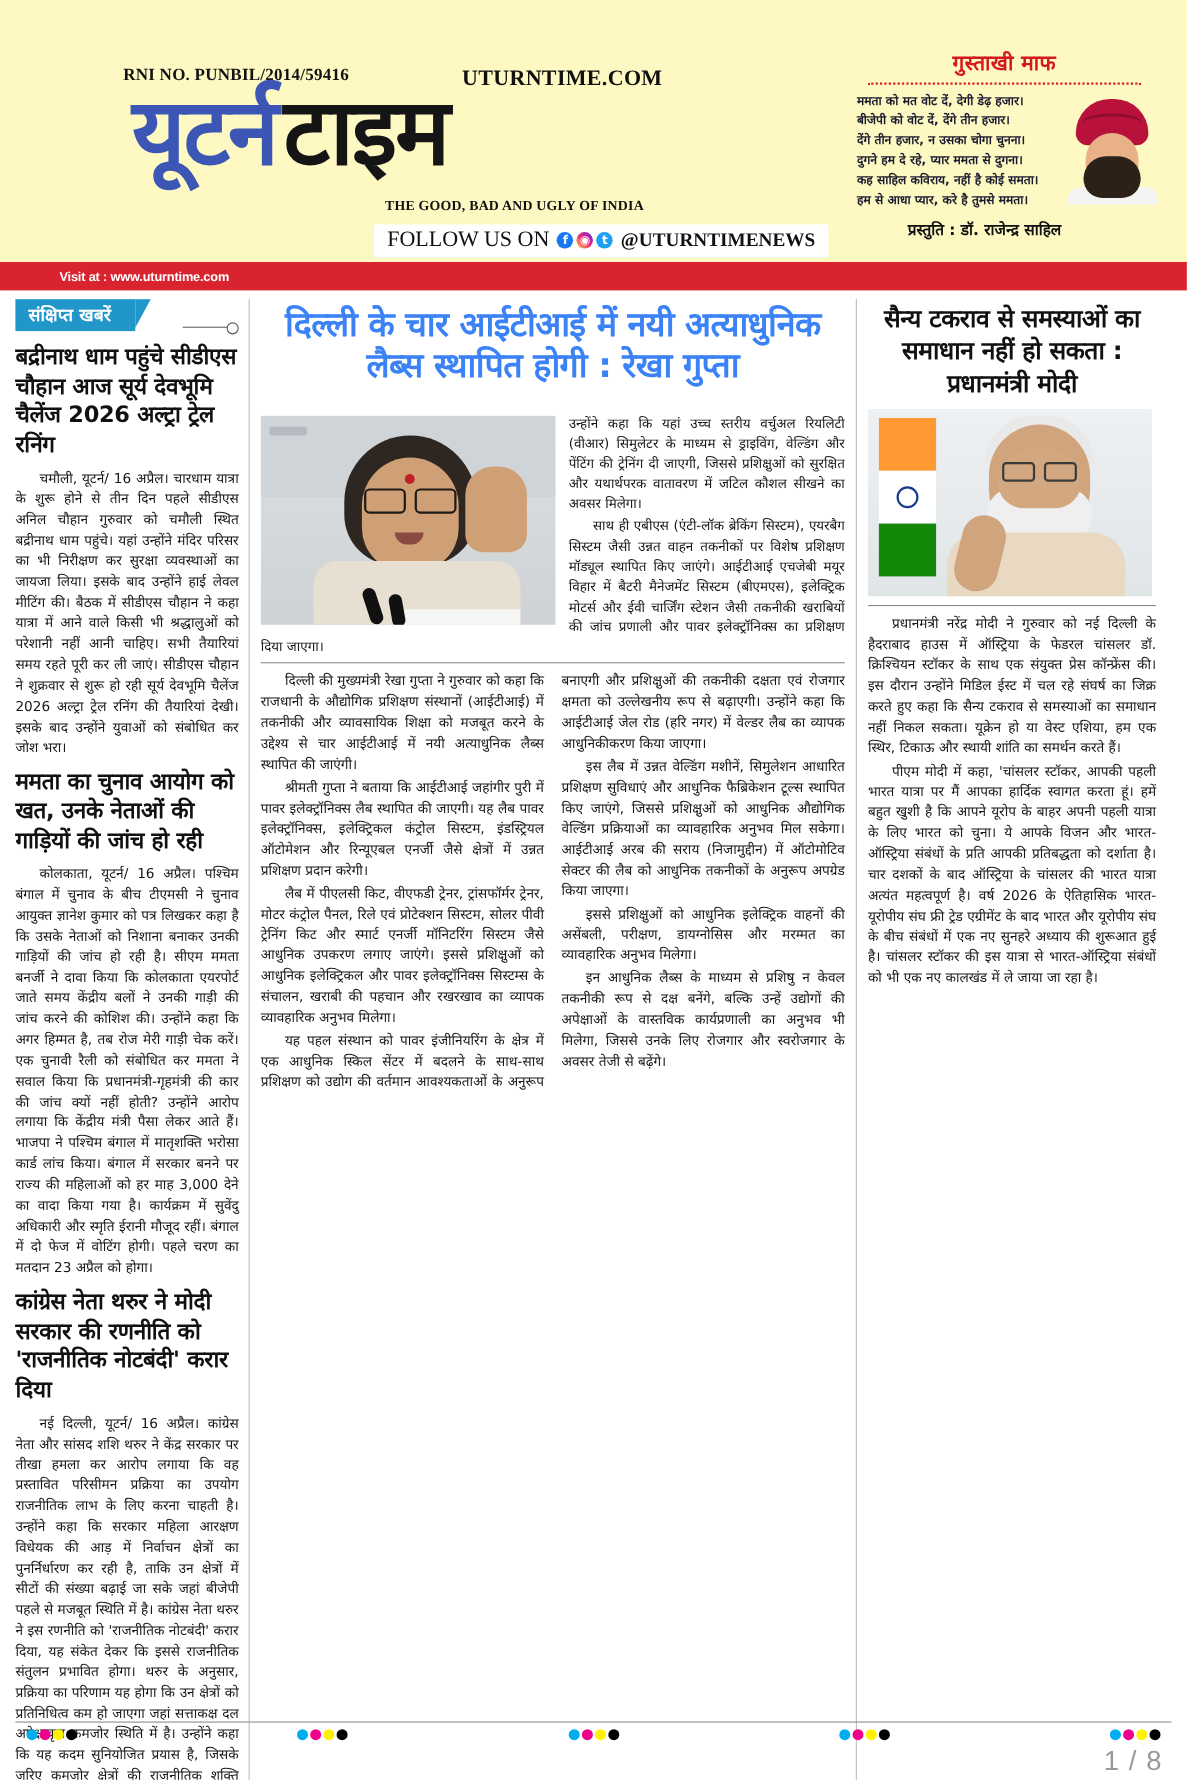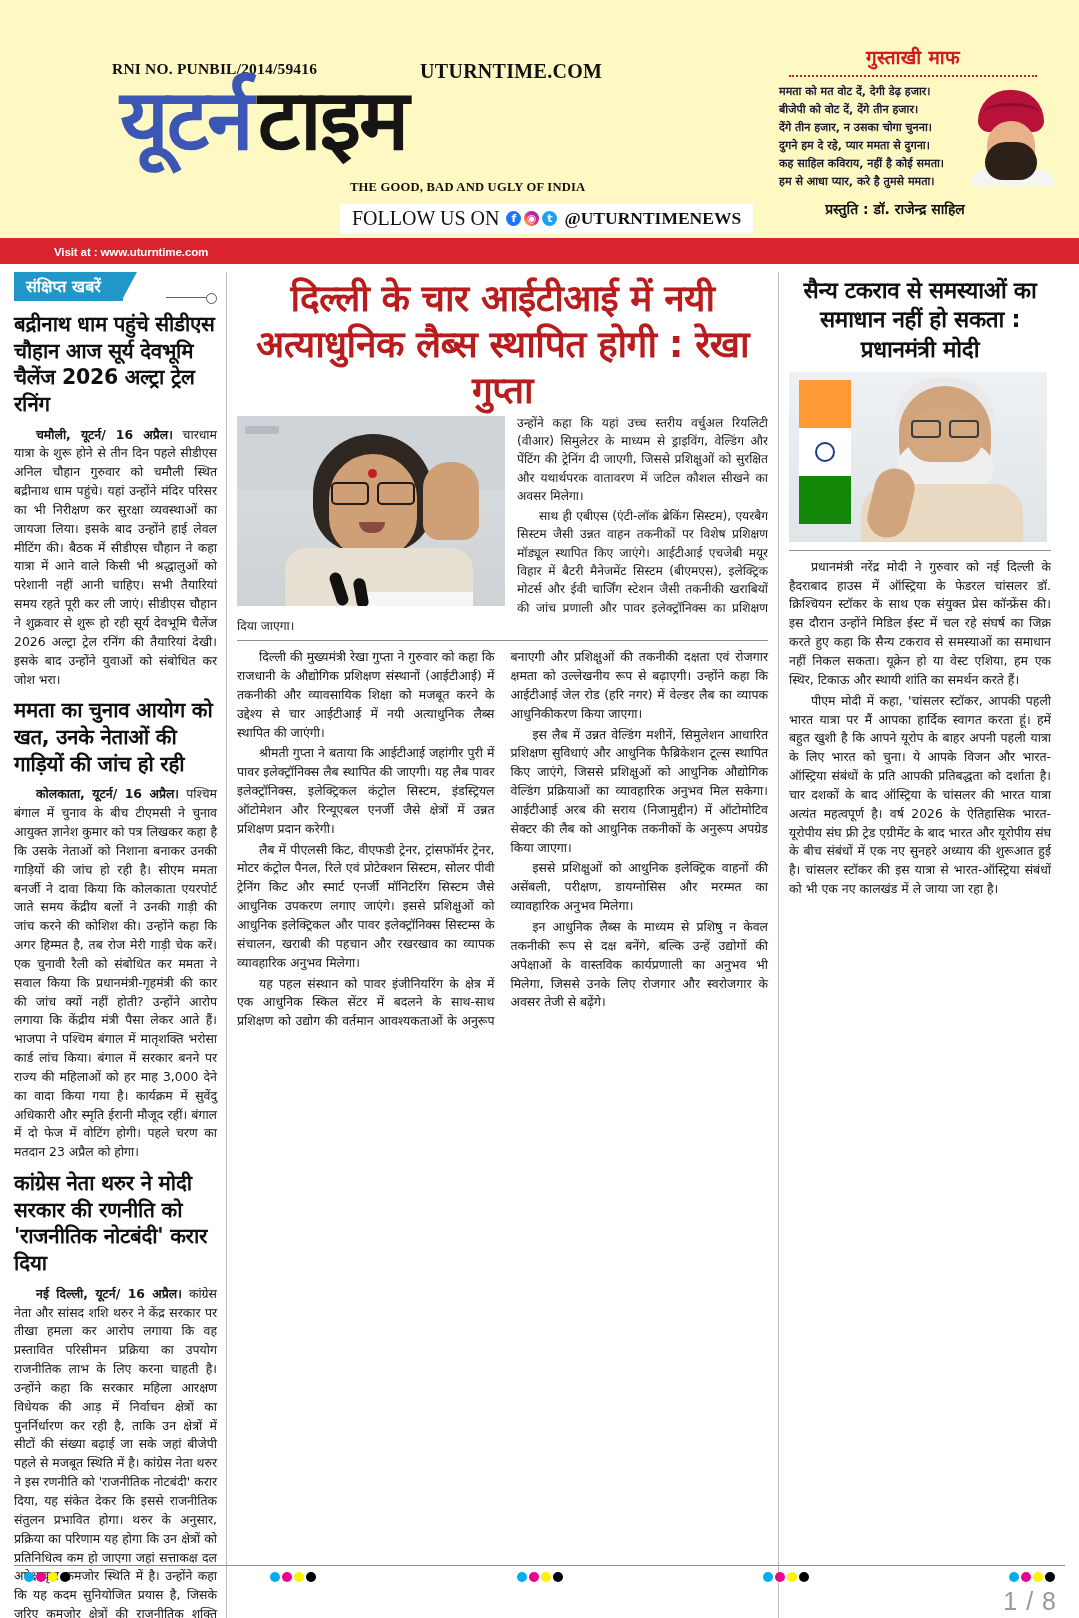--- a/index.html
+++ b/index.html
@@ -262,33 +262,33 @@
   p.body {
     font-family: "DejaVu Sans", sans-serif;
     font-size: 12.4px;
     line-height: 1.52;
     text-align: justify;
     color: #161616;
     margin-bottom: 2px;
   }
   p.body.indent { text-indent: 22px; }
   .dateline {
-    font-weight: bold;
+    font-weight: normal;
   }
 
   
   h1.lead {
     font-family: "DejaVu Sans", sans-serif;
     font-weight: bold;
-    font-size: 37px;
+    font-size: 31px;
     line-height: 1.24;
     text-align: center;
     letter-spacing: -.6px;
-    color: #b91c1c;
-    margin: 4px 0 0 0;
+    color: #3b82f6;
+    margin: 4px 0 23px 0;
   }
   h1.lead-right {
     font-family: "DejaVu Sans", sans-serif;
     font-weight: bold;
     font-size: 22.5px;
     line-height: 1.3;
     text-align: center;
     letter-spacing: -.4px;
     color: #111;
     margin: 4px 0 8px 0;

